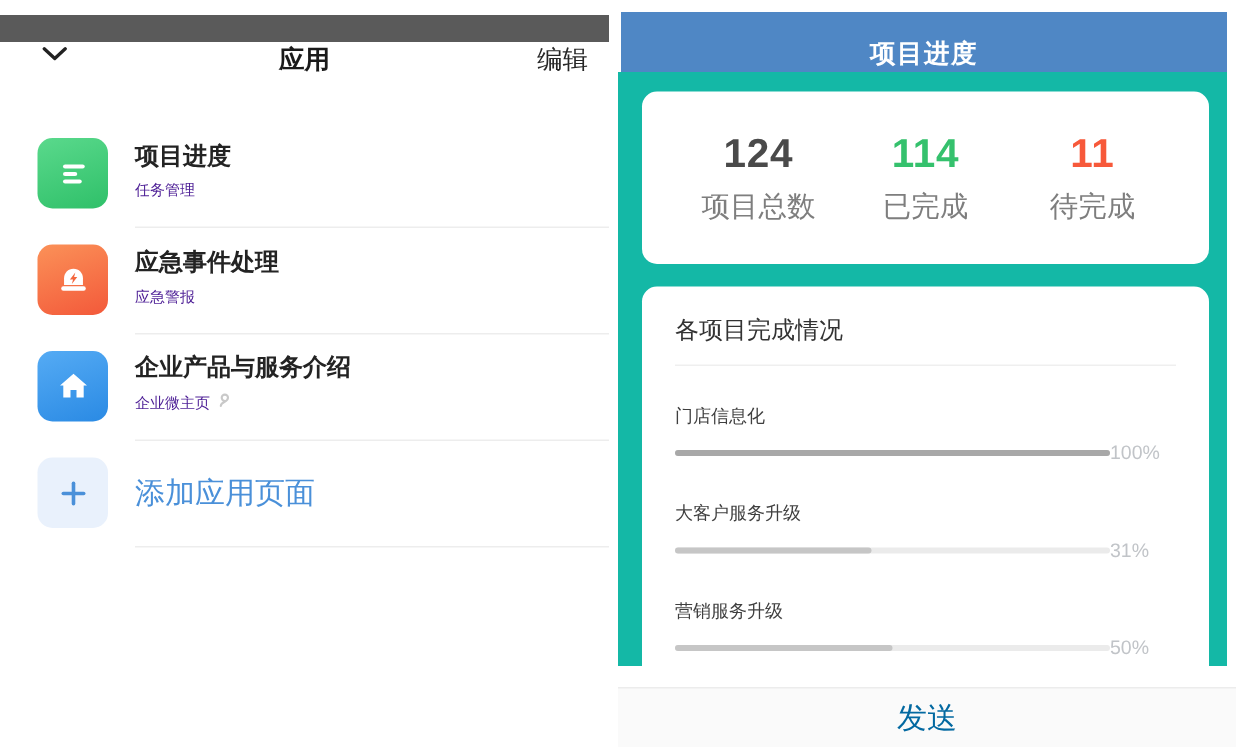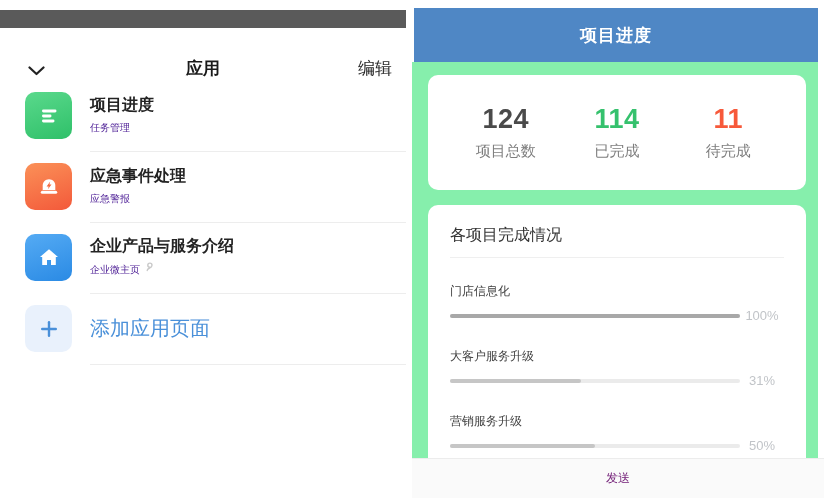--- a/index.html
+++ b/index.html
@@ -5,56 +5,56 @@
   html,body{margin:0;padding:0;}
   body{
     width:824px;height:498px;position:relative;background:#ffffff;
     font-family:"Liberation Sans","DejaVu Sans",sans-serif;
     overflow:hidden;-webkit-font-smoothing:antialiased;
   }
   
   .left-panel{position:absolute;left:0;top:0;width:410px;height:498px;background:#fff;}
   .dim-bar{position:absolute;left:0;top:10px;width:406px;height:18px;background:#5a5a5a;}
   .sheet{position:absolute;left:0;top:28px;width:406px;height:470px;background:#fff;border-radius:14px 14px 0 0;}
-  .sheet-header{height:52px;display:flex;align-items:flex-end;padding:0 14px 0 28px;position:relative;}
+  .sheet-header{height:52px;display:flex;align-items:flex-start;padding:0 14px 0 28px;position:relative;}
   .chevron-btn{width:24px;display:flex;align-items:center;cursor:pointer;position:relative;z-index:1;}
   .sheet-title{position:absolute;left:0;right:0;text-align:center;font-size:17px;font-weight:700;color:#1a1a1a;}
   .edit-btn{margin-left:auto;font-size:17px;color:#262626;cursor:pointer;position:relative;z-index:1;}
   .app-list{position:absolute;left:0;top:52px;width:100%;}
   .app-row{display:flex;align-items:center;height:71px;padding-left:25px;cursor:pointer;}
   .app-icon{width:47px;height:47px;border-radius:10px;flex:none;display:flex;align-items:center;justify-content:center;}
   .icon-green{background:linear-gradient(160deg,#5ad98c,#2fc069);}
   .icon-blue{background:linear-gradient(160deg,#55abf4,#2a8ae4);}
   .icon-orange{background:linear-gradient(160deg,#fb9158,#f3593a);}
   .add-tile{width:47px;height:47px;border-radius:10px;flex:none;background:#e9f1fc;display:flex;align-items:center;justify-content:center;}
   .app-text{flex:1;height:100%;margin-left:18px;display:flex;flex-direction:column;justify-content:center;border-bottom:1px solid #ededed;padding-right:12px;min-width:0;}
   .app-title{font-size:16px;font-weight:600;color:#232323;line-height:21px;white-space:nowrap;}
   .app-sub{font-size:10px;color:#4c1d95;line-height:18px;margin-top:4px;display:flex;align-items:center;gap:4px;white-space:nowrap;}
   .add-label{font-size:20px;color:#4a90d9;font-weight:500;}
   
   .right-panel{position:absolute;left:412px;top:0;width:412px;height:498px;background:#ffffff;}
   .r-header{position:absolute;left:2px;top:8px;width:404px;height:54px;background:#4f87c5;display:flex;align-items:center;justify-content:center;}
   .r-title{color:#ffffff;font-size:17px;font-weight:700;letter-spacing:1px;}
-  .r-body{position:absolute;left:0;top:62px;width:406px;height:396px;background:#86efac;overflow:hidden;}
+  .r-body{position:absolute;left:0;top:48px;width:406px;height:396px;background:#14b8a6;overflow:hidden;}
   .card{position:absolute;background:#ffffff;border-radius:10px;}
   .card-stats{left:16px;right:12px;top:13px;height:115px;display:flex;align-items:center;padding:0 22px;box-sizing:border-box;}
   .stat-col{flex:1;display:flex;flex-direction:column;align-items:center;}
   .stat-value{font-size:27px;font-weight:700;line-height:30px;letter-spacing:0.5px;}
-  .stat-label{font-size:15px;color:#7e7e7e;margin-top:8px;text-align:right;}
+  .stat-label{font-size:19px;color:#7e7e7e;margin-top:8px;text-align:right;}
   .card-progress{left:16px;right:12px;top:143px;height:300px;padding:20px 22px 0;box-sizing:border-box;}
   .ps-title{font-size:16px;font-weight:400;color:#333333;line-height:20px;}
   .ps-divider{height:1px;background:#efefef;margin-top:12px;}
   .p-row{margin-top:24px;}
   .p-label{font-size:12px;color:#3f3f3f;line-height:18px;}
   .p-line{display:flex;align-items:center;margin-top:8px;}
   .p-track{flex:1;height:4px;border-radius:2px;background:#ebebeb;}
   .p-fill{height:4px;border-radius:2px;background:#b5b5b5;}
-  .p-pct{width:44px;text-align:center;font-size:13px;color:#c1c4c8;flex:none;}
+  .p-pct{width:44px;text-align:left;font-size:13px;color:#c1c4c8;flex:none;}
   .bottom-bar{position:absolute;left:0;bottom:0;width:412px;height:40px;background:#fafafa;border-top:1px solid #ececec;display:flex;align-items:center;justify-content:center;z-index:5;box-sizing:border-box;}
-  .send-label{font-size:12px;color:#701a75;cursor:pointer;}
+  .send-label{font-size:20px;color:#0369a1;cursor:pointer;}
 </style>
 </head>
 <body>
 
 <div class="left-panel">
   <div class="dim-bar"></div>
   <div class="sheet">
 
     <div class="sheet-header">
       <div class="chevron-btn">

